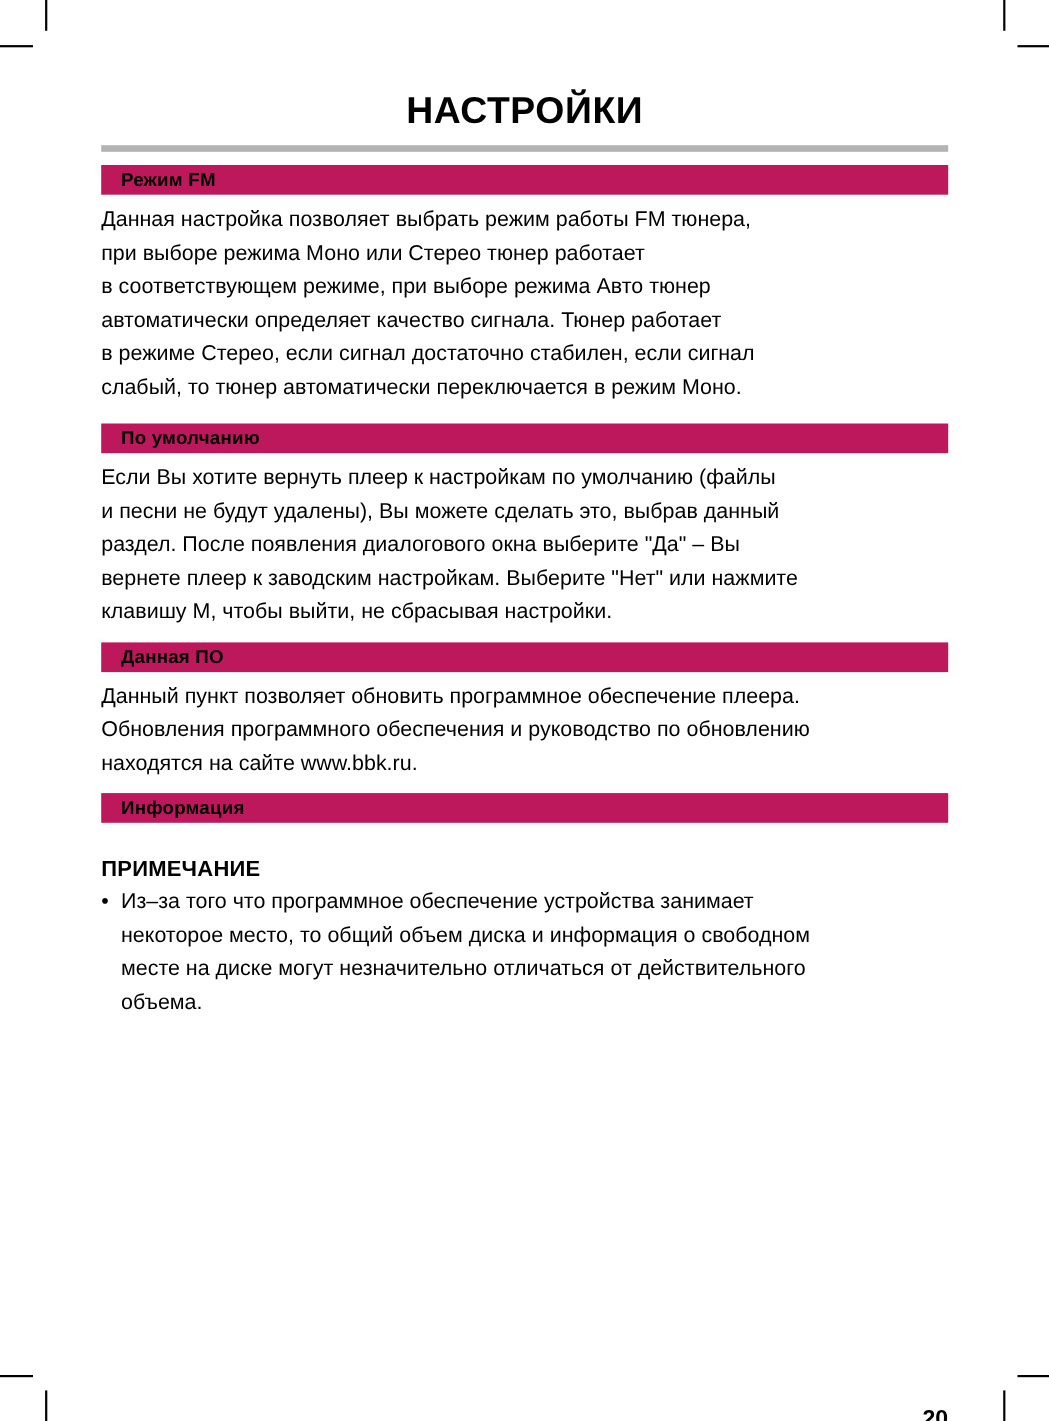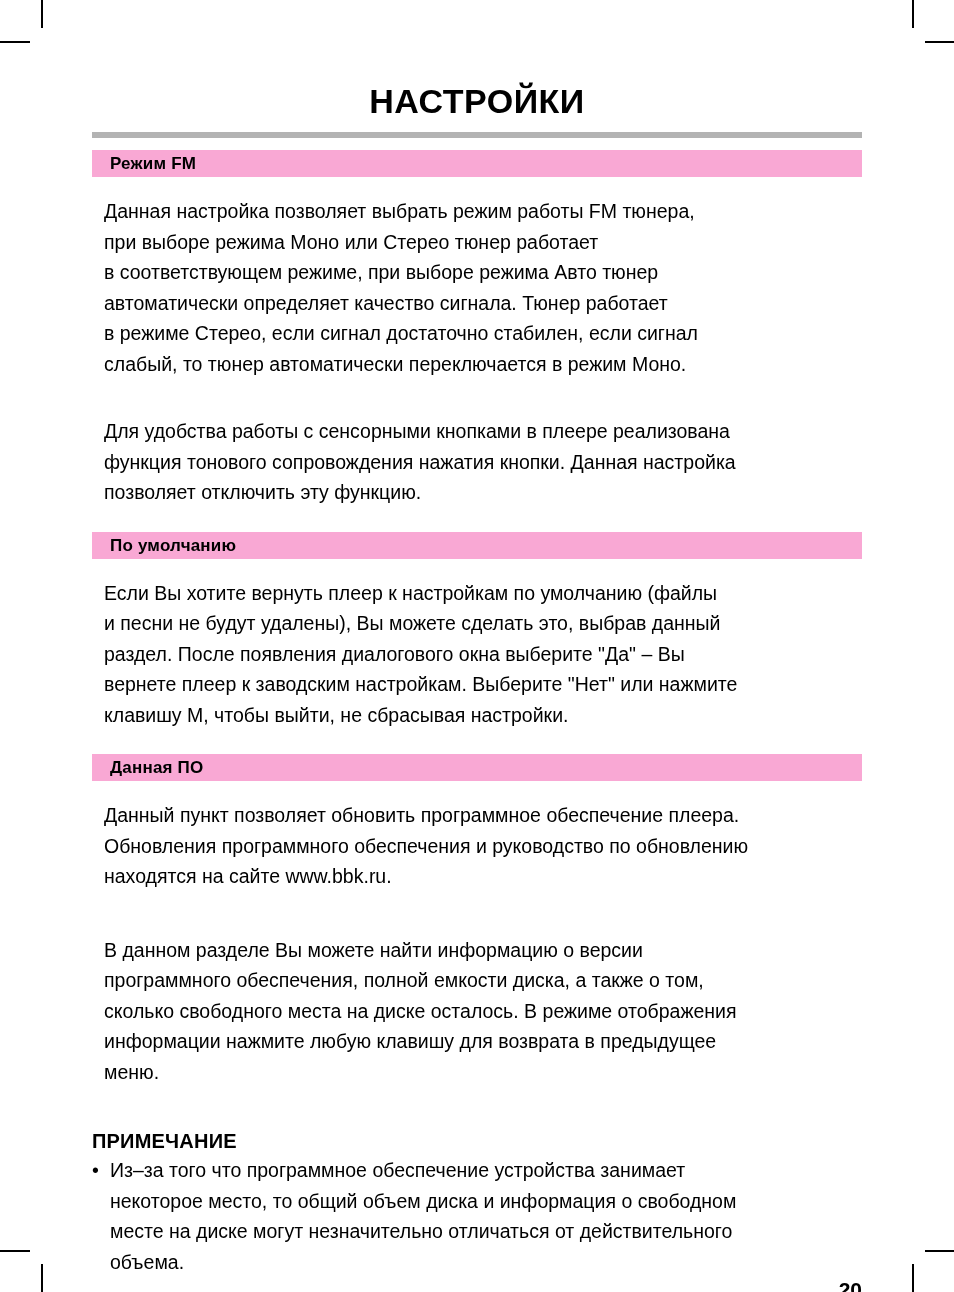--- a/index.html
+++ b/index.html
@@ -55,36 +55,36 @@
   .title-rule {
     width: 770px;
     height: 6px;
     background: #b3b3b3;
     margin-top: 14px;
   }
 
   .section-band {
     width: 770px;
     height: 27px;
-    background: #f9a8d4;
+    background: #be185d;
     display: flex;
     align-items: center;
   }
   .section-band .band-label {
     font-size: 17px;
     font-weight: bold;
     padding-left: 18px;
     letter-spacing: 0.2px;
     line-height: 1;
   }
 
   .body-text {
     font-size: 19.5px;
     line-height: 30.5px;
-    margin: 12px;
+    margin: 0;
     padding: 7px 0 0 0;
     white-space: pre-line;
   }
 
   .gap-sm { height: 6px; }
   .gap-md { height: 12px; }
 
   .note-block {
     padding-top: 30px;
   }
@@ -146,23 +146,20 @@
   </div>
   <p class="body-text">Данная настройка позволяет выбрать режим работы FM тюнера,
 при выборе режима Моно или Стерео тюнер работает
 в соответствующем режиме, при выборе режима Авто тюнер
 автоматически определяет качество сигнала. Тюнер работает
 в режиме Стерео, если сигнал достаточно стабилен, если сигнал
 слабый, то тюнер автоматически переключается в режим Моно.</p>
 
   <div class="gap-sm"></div>
 
-  <p class="body-text">Для удобства работы с сенсорными кнопками в плеере реализована
-функция тонового сопровождения нажатия кнопки. Данная настройка
-позволяет отключить эту функцию.</p>
 
   <div class="gap-md"></div>
 
   <div class="section-band">
     <span class="band-label">По умолчанию</span>
   </div>
   <p class="body-text">Если Вы хотите вернуть плеер к настройкам по умолчанию (файлы
 и песни не будут удалены), Вы можете сделать это, выбрав данный
 раздел. После появления диалогового окна выберите "Да" – Вы
 вернете плеер к заводским настройкам. Выберите "Нет" или нажмите
@@ -172,25 +169,23 @@
 
   <div class="section-band">
     <span class="band-label">Данная ПО</span>
   </div>
   <p class="body-text">Данный пункт позволяет обновить программное обеспечение плеера.
 Обновления программного обеспечения и руководство по обновлению
 находятся на сайте www.bbk.ru.</p>
 
   <div class="gap-md"></div>
 
-  <p class="body-text">В данном разделе Вы можете найти информацию о версии
-программного обеспечения, полной емкости диска, а также о том,
-сколько свободного места на диске осталось. В режиме отображения
-информации нажмите любую клавишу для возврата в предыдущее
-меню.</p>
+  <div class="section-band">
+    <span class="band-label">Информация</span>
+  </div>
 
   <div class="note-block">
     <div class="note-title">ПРИМЕЧАНИЕ</div>
     <div class="note-item">
       <span class="note-bullet">•</span>
       <span class="note-text">Из–за того что программное обеспечение устройства занимает
 некоторое место, то общий объем диска и информация о свободном
 месте на диске могут незначительно отличаться от действительного
 объема.</span>
     </div>

